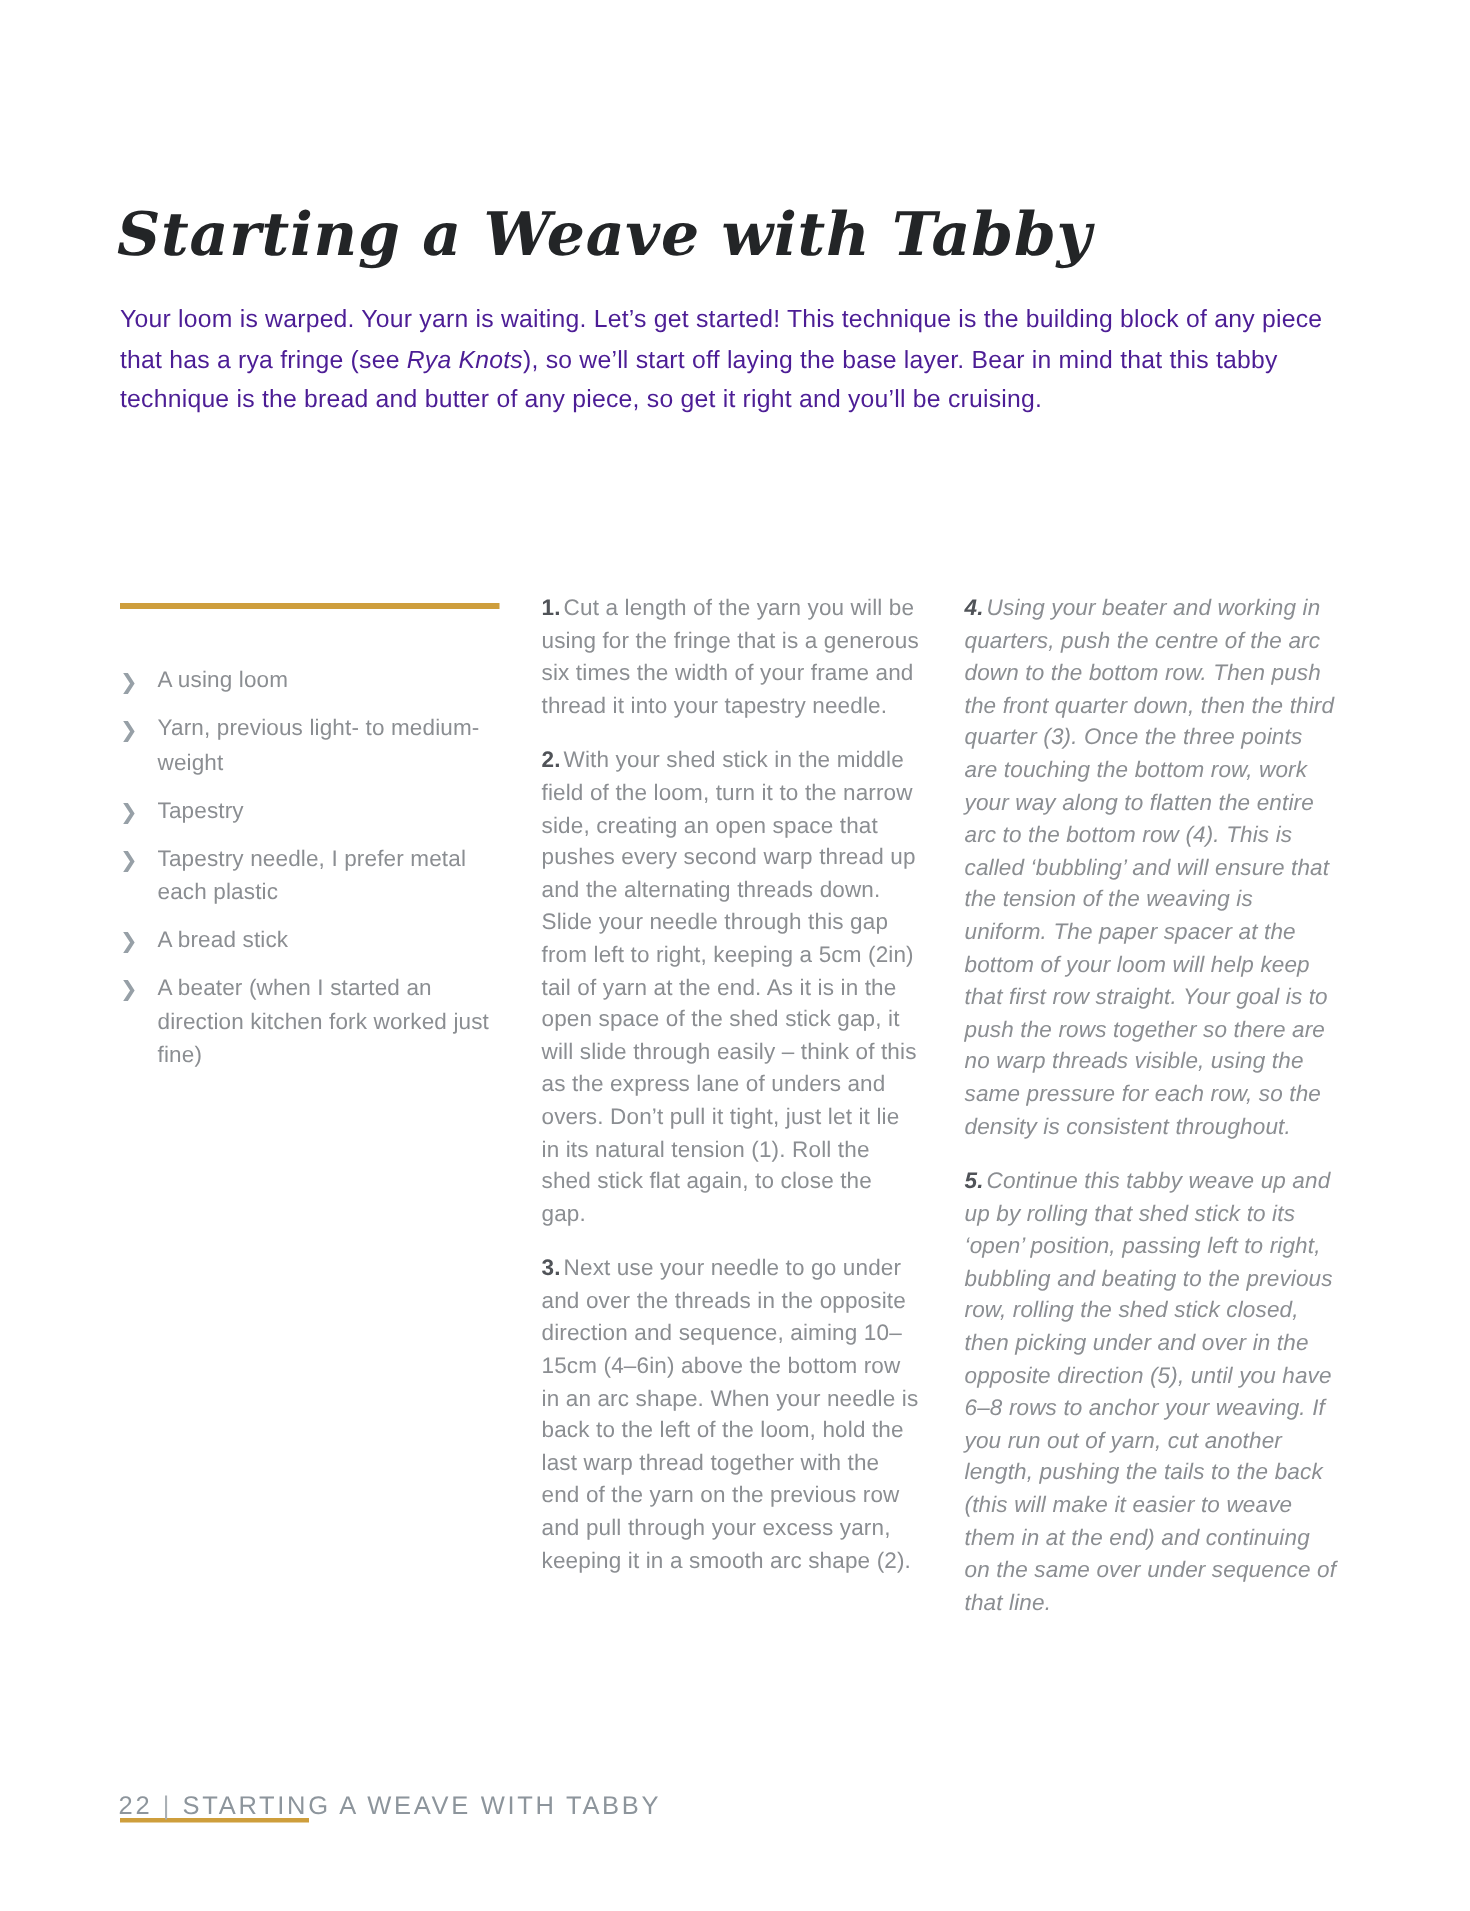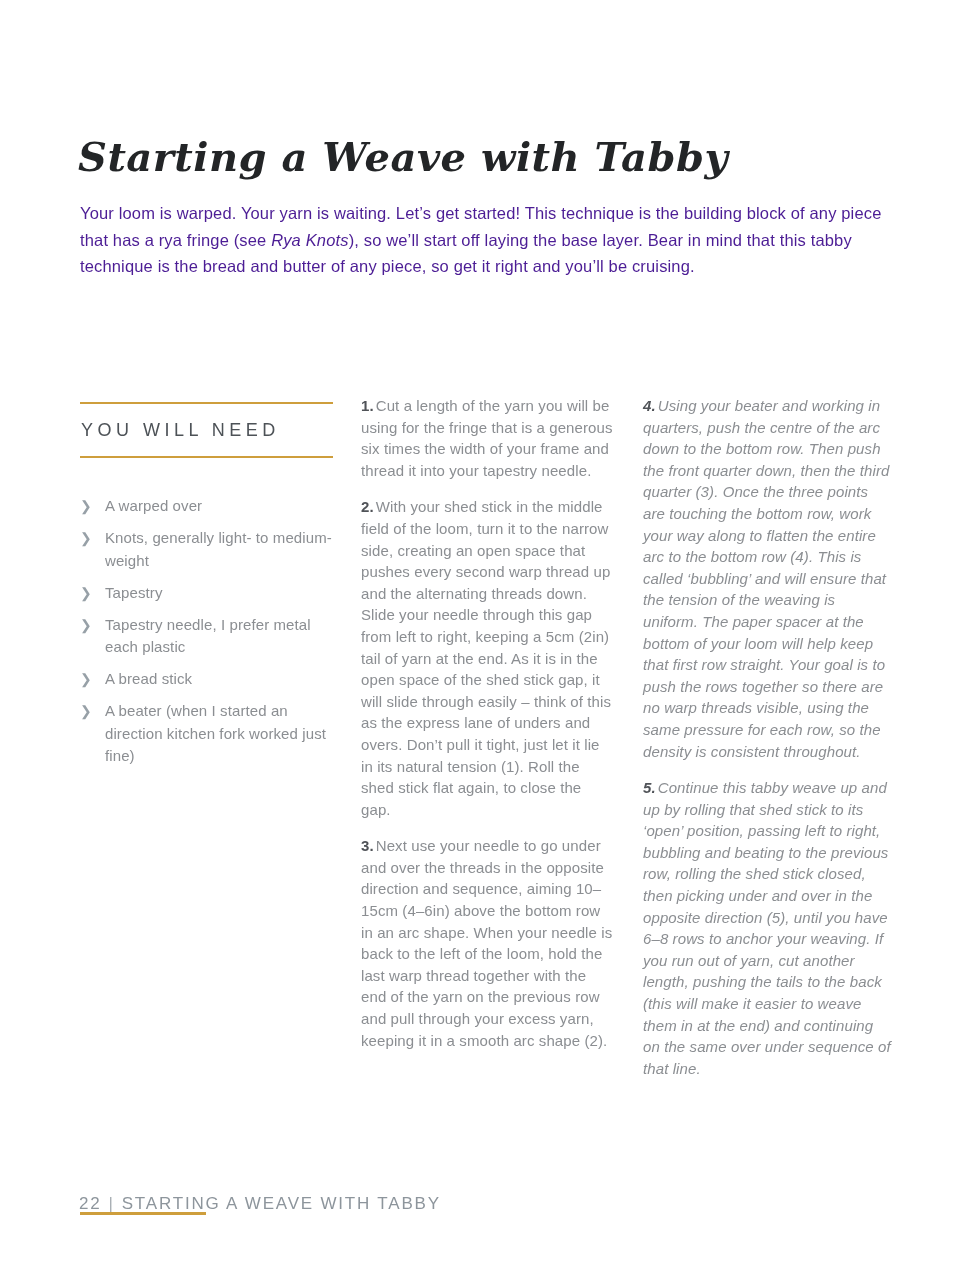--- a/index.html
+++ b/index.html
@@ -134,30 +134,29 @@
 <body>
 
 <main class="page">
 
   <h1 class="page-title">Starting a Weave with Tabby</h1>
 
   <p class="intro"><span>Your loom is warped. Your yarn is waiting. Let’s get started! This technique is the building block of any piece that has a rya fringe (see </span><em>Rya Knots</em><span>), so we’ll start off laying the base layer. Bear in mind that this tabby technique is the bread and butter of any piece, so get it right and you’ll be cruising.</span></p>
 
   <section class="col col-left">
     <hr class="gold-rule">
-    <h2 class="materials-heading">YOU WILL NEED</h2>
     <hr class="gold-rule">
     <ul class="materials">
       <li>
         <span class="chev">❯</span>
-        <span class="item-text">A warped over</span>
-      </li>
-      <li>
-        <span class="chev">❯</span>
-        <span class="item-text">Knots, generally light- to medium-weight</span>
+        <span class="item-text">A using loom</span>
+      </li>
+      <li>
+        <span class="chev">❯</span>
+        <span class="item-text">Yarn, previous light- to medium-weight</span>
       </li>
       <li>
         <span class="chev">❯</span>
         <span class="item-text">Tapestry</span>
       </li>
       <li>
         <span class="chev">❯</span>
         <span class="item-text">Tapestry needle, I prefer metal each plastic</span>
       </li>
       <li>

